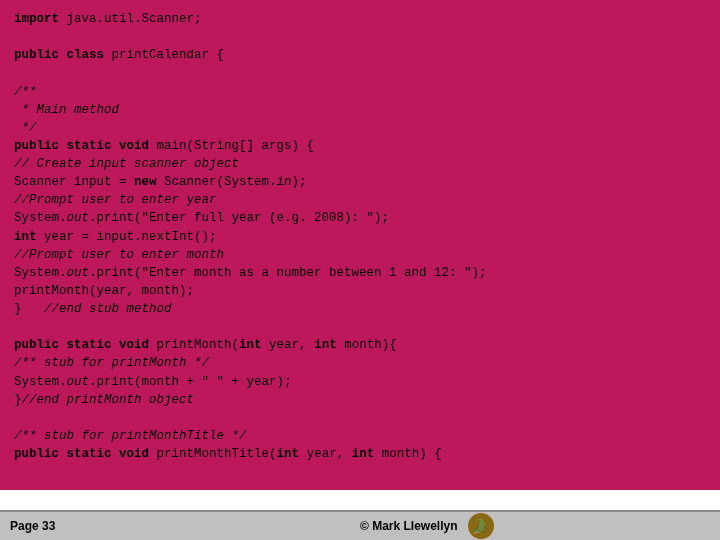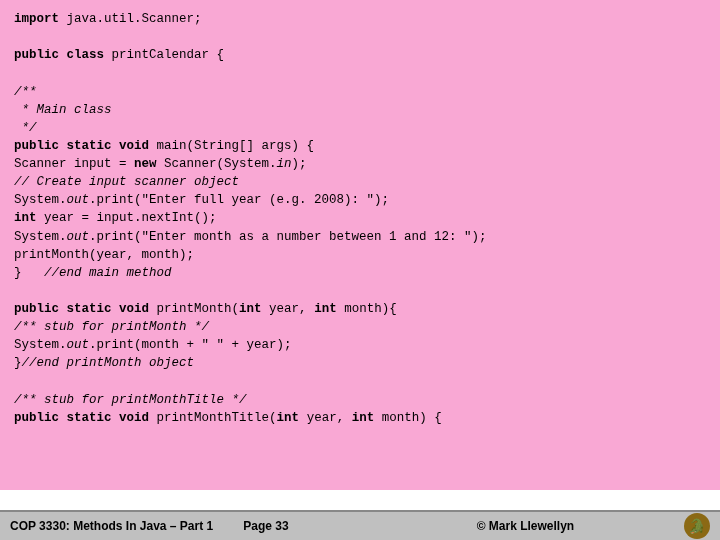--- a/index.html
+++ b/index.html
@@ -5,21 +5,21 @@
     * { margin: 0; padding: 0; box-sizing: border-box; }
     body {
       width: 720px;
       height: 540px;
       background: #fff;
       font-family: 'Courier New', Courier, monospace;
       overflow: hidden;
     }
 
     .code-area {
-      background: #f9a8d4;
+      background: #be185d;
       padding: 10px 14px 6px 14px;
       height: 490px;
       overflow: hidden;
       font-size: 12.5px;
       line-height: 1.45;
     }
 
     .code-line {
       white-space: pre;
       color: #000;
@@ -42,21 +42,21 @@
 
     .footer-left, .footer-center, .footer-right {
       font-size: 12px;
       font-family: Arial, sans-serif;
       font-weight: bold;
       color: #000;
       flex: 1;
       text-align: left;
     }
     .footer-left { text-align: left; }
-    .footer-right { text-align: right; display: flex; align-items: center; justify-content: space-between; gap: 24px;}
+    .footer-right { text-align: right; display: flex; align-items: center; justify-content: flex-start; gap: 10px;}
 
     .logo {
       width: 26px;
       height: 26px;
       background: #8B6914;
       border-radius: 50%;
       display: inline-flex;
       align-items: center;
       justify-content: center;
       font-size: 14px;
@@ -64,40 +64,41 @@
   </style>
 </head>
 <body>
 
 <div class="code-area" id="code-container">
 <div class="code-line"><b>import</b> java.util.Scanner;</div>
     <div class="code-line">&nbsp;</div>
     <div class="code-line"><b>public</b> <b>class</b> printCalendar {</div>
     <div class="code-line">&nbsp;</div>
     <div class="code-line"><span class="comment">/**</span></div>
-    <div class="code-line"><span class="comment"> * Main class</span></div>
+    <div class="code-line"><span class="comment"> * Main method</span></div>
     <div class="code-line"><span class="comment"> */</span></div>
     <div class="code-line"><b>public</b> <b>static</b> <b>void</b> main(String[] args) {</div>
+    <div class="code-line"><span class="comment">// Create input scanner object</span></div>
     <div class="code-line">Scanner input = <b>new</b> Scanner(System.<i>in</i>);</div>
-    <div class="code-line"><span class="comment">// Create input scanner object</span></div>
+    <div class="code-line"><span class="comment">//Prompt user to enter year</span></div>
     <div class="code-line">System.<i>out</i>.print("Enter full year (e.g. 2008): ");</div>
     <div class="code-line"><b>int</b> year = input.nextInt();</div>
+    <div class="code-line"><span class="comment">//Prompt user to enter month</span></div>
     <div class="code-line">System.<i>out</i>.print("Enter month as a number between 1 and 12: ");</div>
     <div class="code-line">printMonth(year, month);</div>
-    <div class="code-line">}   <span class="comment">//end main method</span></div>
+    <div class="code-line">}   <span class="comment">//end stub method</span></div>
     <div class="code-line">&nbsp;</div>
     <div class="code-line"><b>public</b> <b>static</b> <b>void</b> printMonth(<b>int</b> year, <b>int</b> month){</div>
     <div class="code-line"><span class="comment">/** stub for printMonth */</span></div>
     <div class="code-line">System.<i>out</i>.print(month + " " + year);</div>
     <div class="code-line">}<span class="comment">//end printMonth object</span></div>
     <div class="code-line">&nbsp;</div>
     <div class="code-line"><span class="comment">/** stub for printMonthTitle */</span></div>
     <div class="code-line"><b>public</b> <b>static</b> <b>void</b> printMonthTitle(<b>int</b> year, <b>int</b> month) {</div>
   </div>
 
 <div class="footer">
-  <span class="footer-left">COP 3330:  Methods In Java – Part 1</span>
   <span class="footer-center">Page 33</span>
   <span class="footer-right">
     <span>© Mark Llewellyn</span>
     <span class="logo">🐊</span>
   </span>
 </div>
 
 </body></html>

